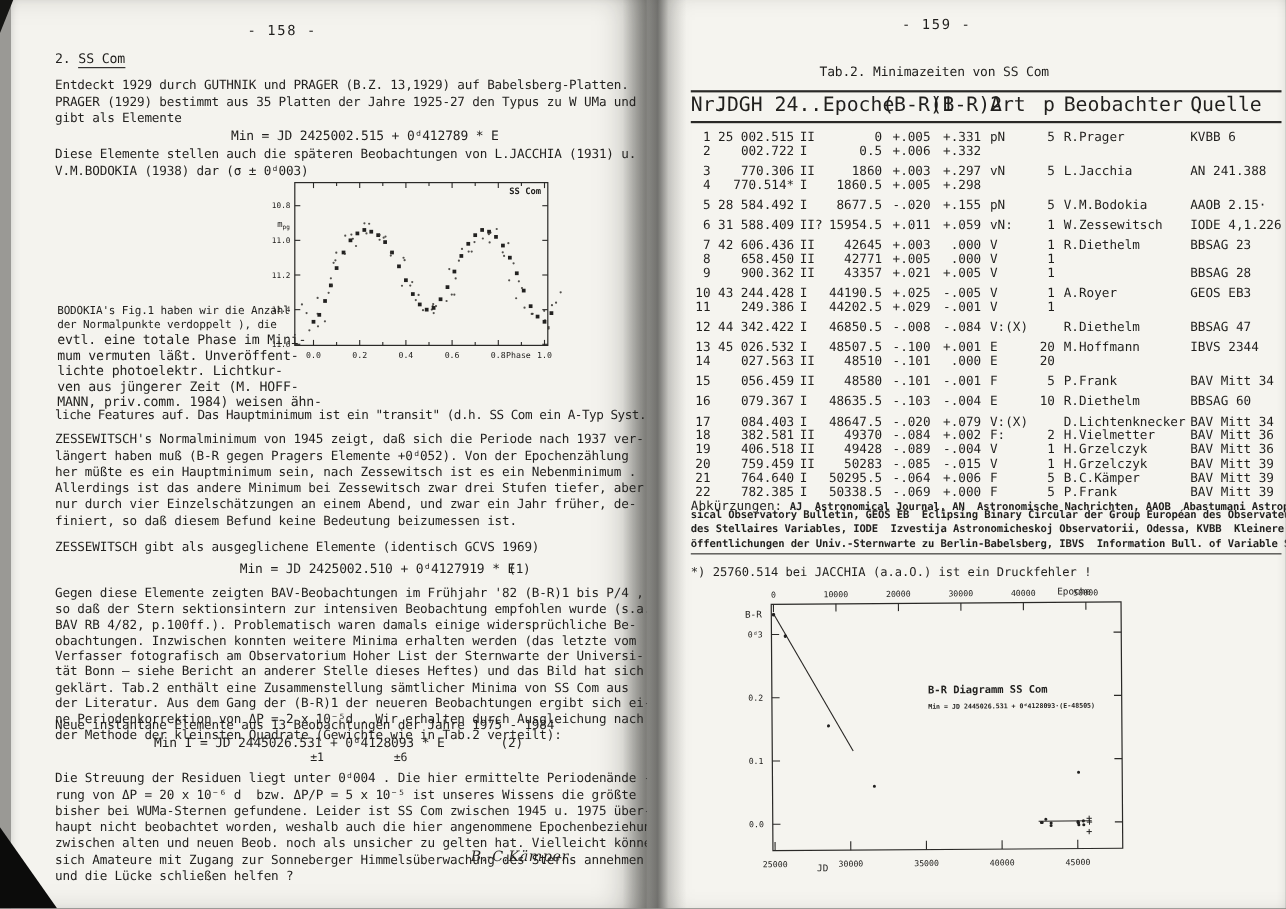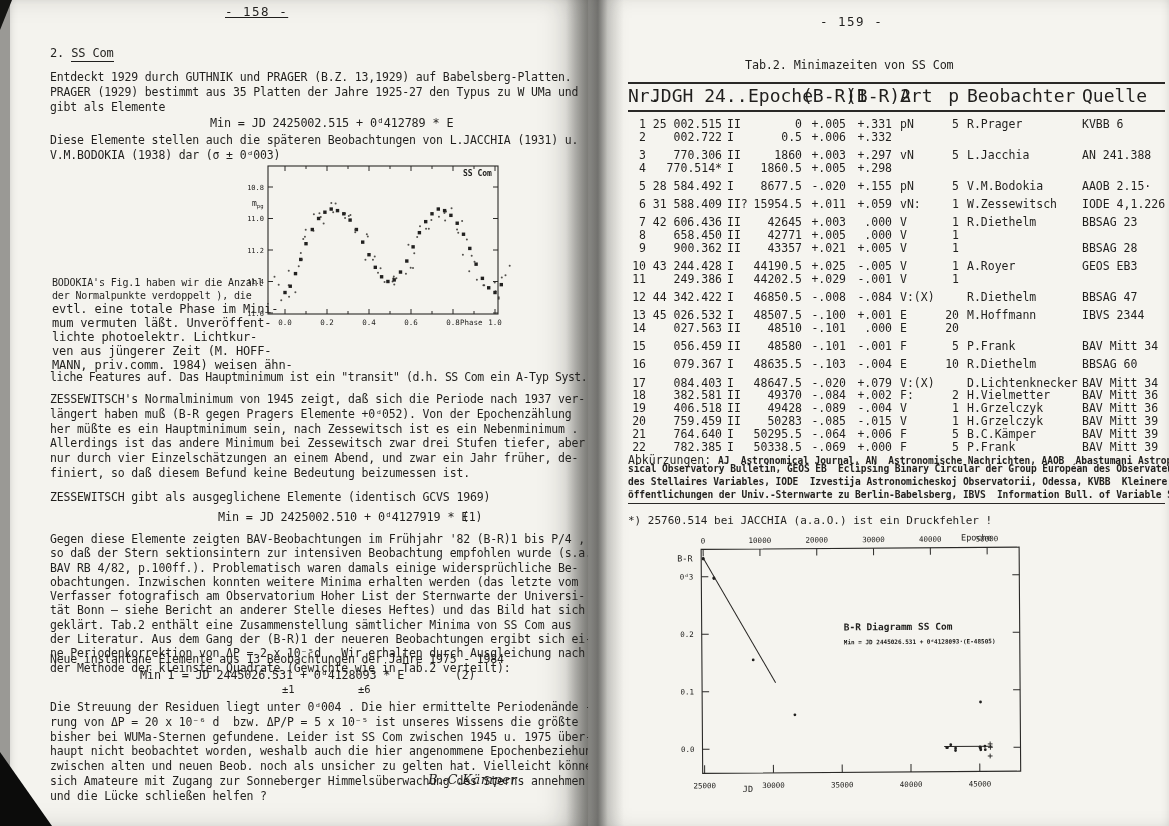--- a/index.html
+++ b/index.html
@@ -55,21 +55,21 @@
   .footnote{position:absolute;left:628px;top:514px;font-size:11px;white-space:pre;}
   svg{position:absolute;overflow:visible;}
   svg text{font-family:"DejaVu Sans Mono","DejaVu Sans",monospace;fill:#22211f;}
 </style>
 </head>
 <body>
 
 <div id="scan">
 
   <div class="page" id="page-left">
-    <div class="pre cen" style="left:215px;top:4px;text-decoration:underline;">- 158 -</div>
+    <div class="pre cen" style="left:215px;top:20px;">- 158 -</div>
     <div class="pre heading" style="left:40px;top:46px;"><span>2. </span><span class="u">SS Com</span></div>
     <div class="pre" style="left:40px;top:70px;">Entdeckt 1929 durch GUTHNIK und PRAGER (B.Z. 13,1929) auf Babelsberg-Platten.
 PRAGER (1929) bestimmt aus 35 Platten der Jahre 1925-27 den Typus zu W UMa und
 gibt als Elemente</div>
     <div class="pre formula" style="left:200px;top:116px;">Min = JD 2425002.515 + 0ᵈ412789 * E</div>
     <div class="pre" style="left:40px;top:133px;">Diese Elemente stellen auch die späteren Beobachtungen von L.JACCHIA (1931) u.
 V.M.BODOKIA (1938) dar (σ ± 0ᵈ003)</div>
     <div class="pre narrow-sm" style="left:42px;top:276px;">BODOKIA's Fig.1 haben wir die Anzahl
 der Normalpunkte verdoppelt ), die</div>
     <div class="pre narrow-b" style="left:42px;top:303px;">evtl. eine totale Phase im Mini-

